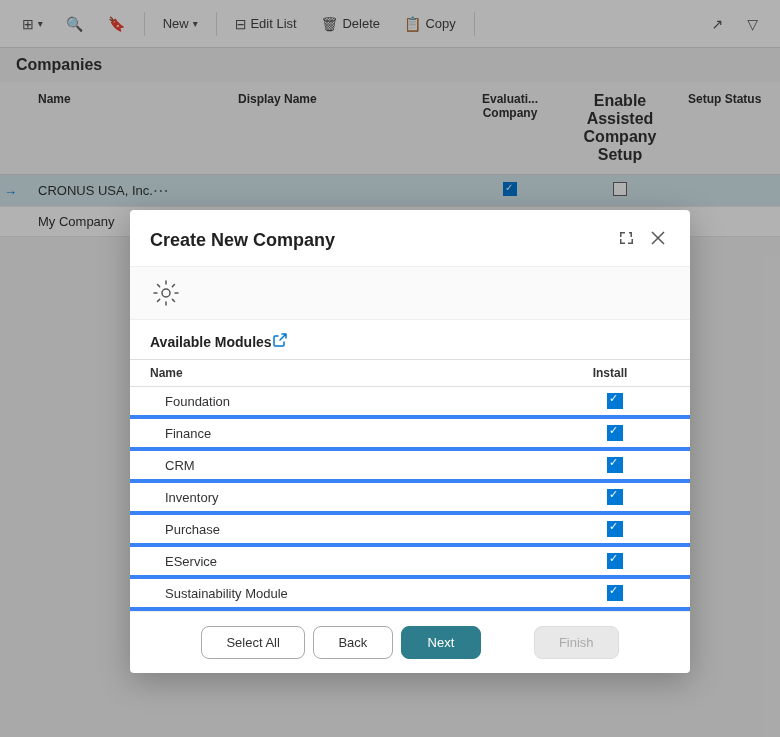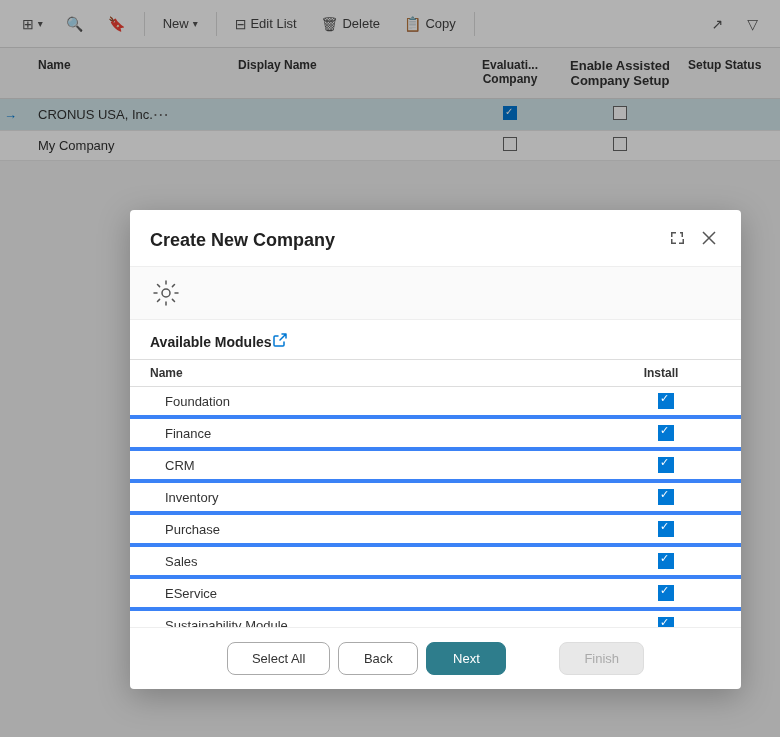--- a/index.html
+++ b/index.html
@@ -127,21 +127,21 @@
       top: 0; left: 0; right: 0; bottom: 0;
       background: rgba(0,0,0,0.3);
       z-index: 10;
     }
 
     
     .modal {
       position: absolute;
       top: 210px;
       left: 130px;
-      width: 611px;
+      width: 560px;
       background: #fff;
       border-radius: 4px;
       box-shadow: 0 8px 32px rgba(0,0,0,0.25);
       z-index: 20;
     }
     .modal-header {
       display: flex;
       align-items: center;
       justify-content: space-between;
       padding: 16px 20px 12px;
@@ -326,28 +326,31 @@
     <div class="toolbar-separator"></div>
     <div style="flex:1"></div>
     <button class="toolbar-btn">
       <span class="toolbar-icon">↗</span>
     </button>
     <button class="toolbar-btn">
       <span class="toolbar-icon">▽</span>
     </button>
   </div>
 
+  <div class="page-title-bar">
+    <span>Companies</span>
+  </div>
 
   <div class="table-area">
     <div class="table-header">
       <div class="table-header-cell"></div>
       <div class="table-header-cell">Name</div>
       <div class="table-header-cell">Display Name</div>
       <div class="table-header-cell center">Evaluati... Company</div>
-      <div class="table-header-cell center" style="font-size:13px">Enable Assisted Company Setup</div>
+      <div class="table-header-cell center" style="font-size:16px">Enable Assisted Company Setup</div>
       <div class="table-header-cell">Setup Status</div>
     </div>
 
     <div class="table-row selected">
       <div class="table-cell arrow-cell">→</div>
       <div class="table-cell" style="display:flex;align-items:center;gap:0;">
         <span class="link">CRONUS USA, Inc.</span>
         <span class="three-dot">⋯</span>
       </div>
       <div class="table-cell"></div>
@@ -448,26 +451,20 @@
         <div class="install-cb"></div>
       </div>
     </div>
         <div class="module-row">
       <div class="module-name">Purchase</div>
       <div class="module-install">
         <div class="install-cb"></div>
       </div>
     </div>
         <div class="module-row">
-      <div class="module-name">Sales</div>
-      <div class="module-install">
-        <div class="install-cb"></div>
-      </div>
-    </div>
-        <div class="module-row">
       <div class="module-name">EService</div>
       <div class="module-install">
         <div class="install-cb"></div>
       </div>
     </div>
         <div class="module-row">
       <div class="module-name">Sustainability Module</div>
       <div class="module-install">
         <div class="install-cb"></div>
       </div>

